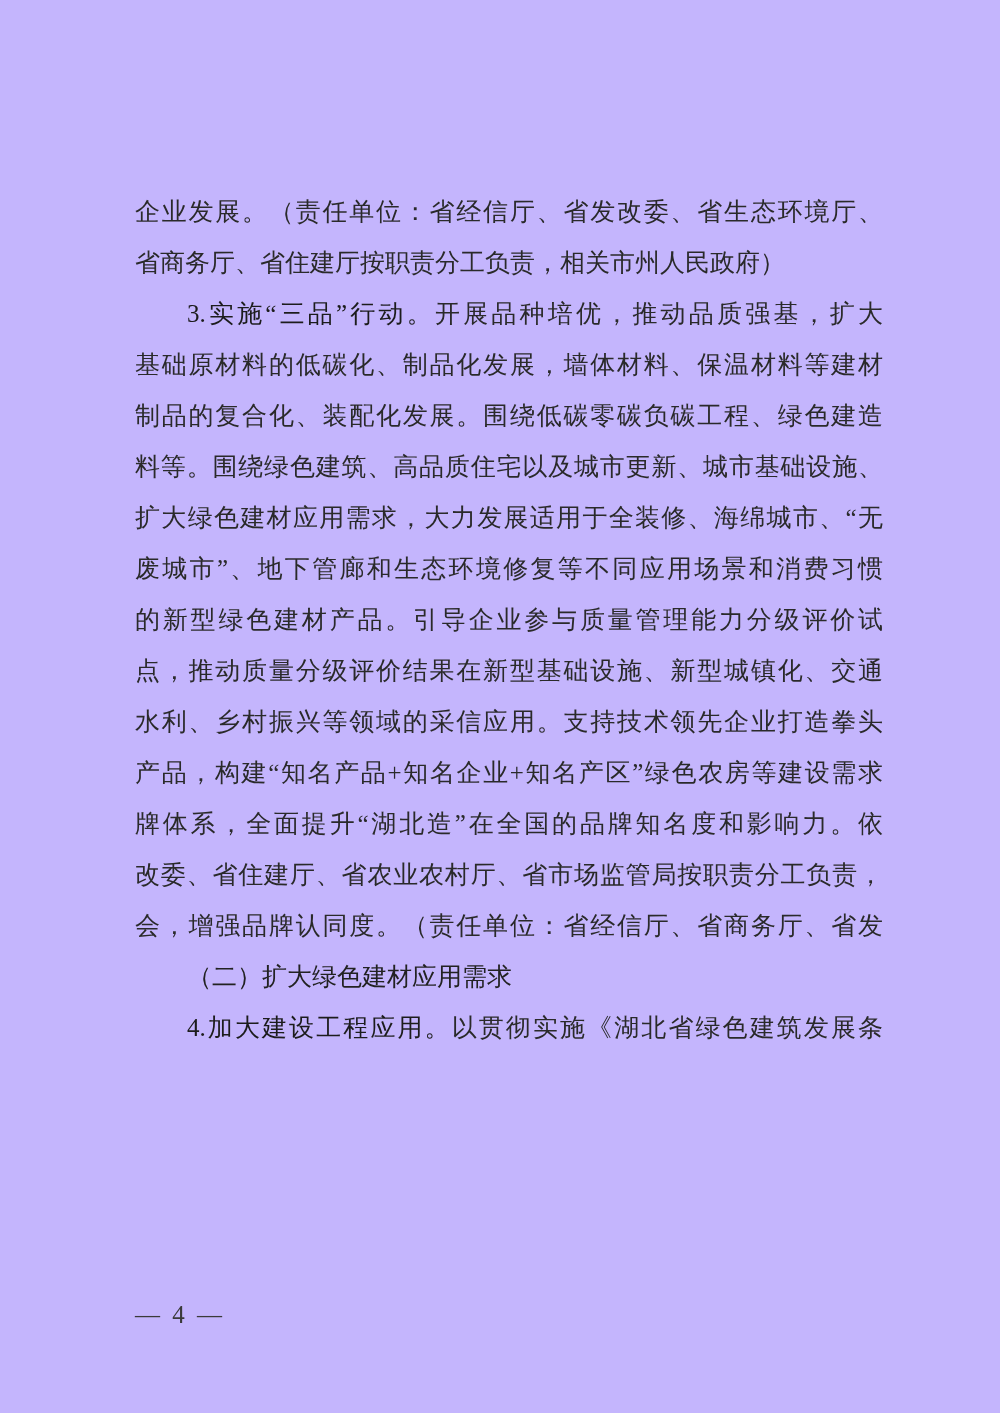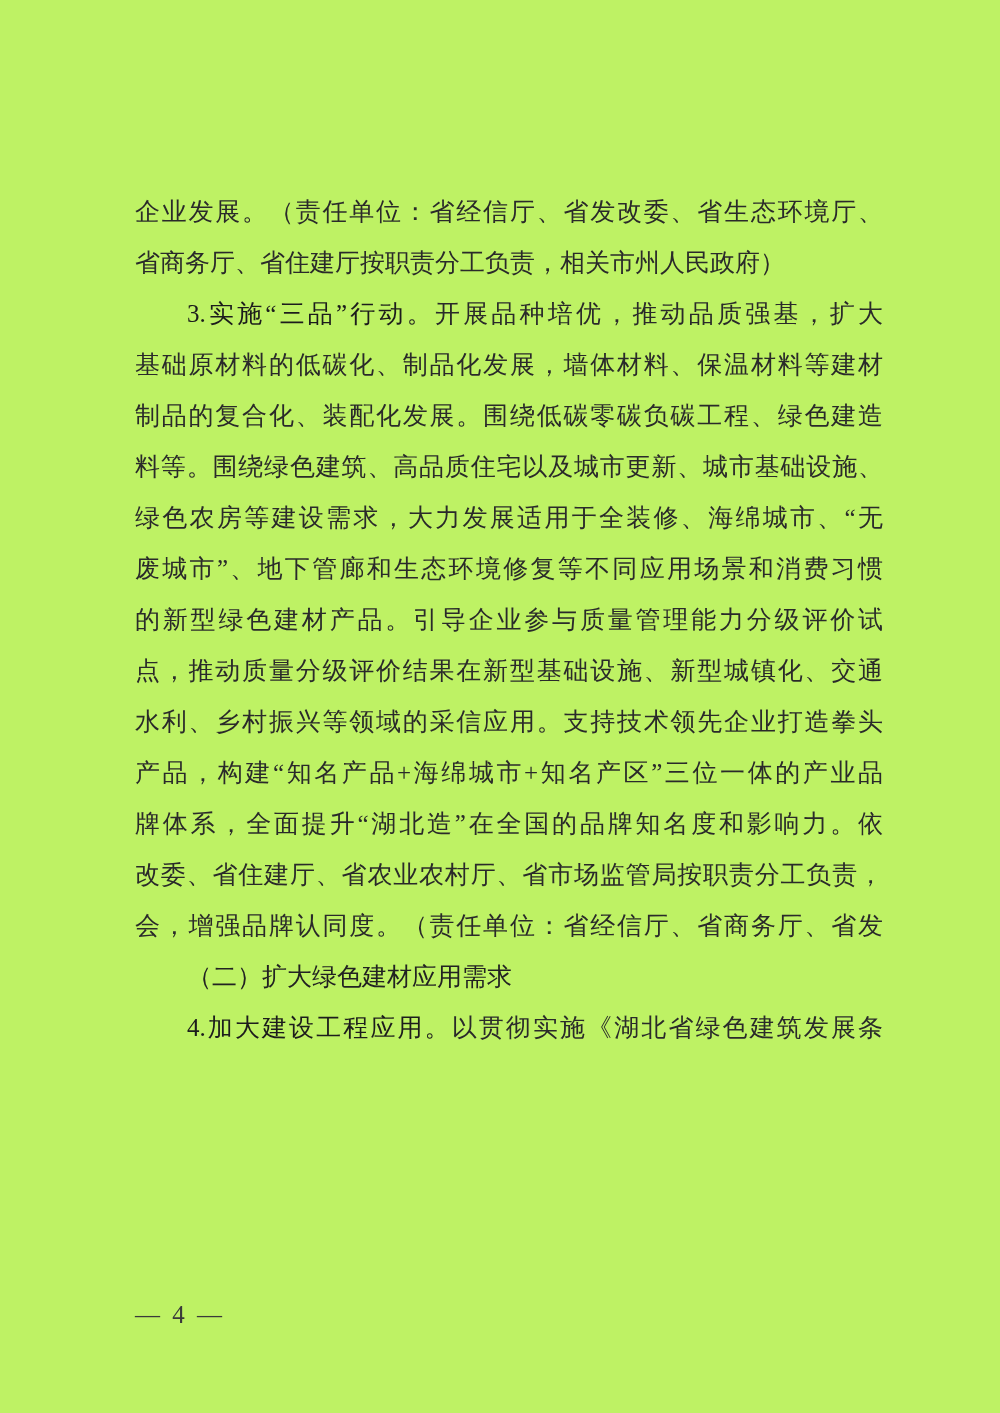--- a/index.html
+++ b/index.html
@@ -5,21 +5,21 @@
   html, body {
     margin: 0;
     padding: 0;
     background: #e8e8e8;
   }
   .page {
     position: relative;
     width: 1000px;
     height: 1413px;
     margin: 0 auto;
-    background: #bef264;
+    background: #c4b5fd;
     overflow: hidden;
     font-family: "Liberation Serif", "DejaVu Serif", serif;
   }
   .document-body {
     position: absolute;
     left: 135px;
     top: 186px;
     width: 748px;
   }
   .line {
@@ -61,26 +61,26 @@
 <body>
 
 <div class="page">
   <div class="document-body">
       <div class="line fill"><span class="seg-regular">企业发展。（责任单位：省经信厅、省发改委、省生态环境厅、</span></div>
       <div class="line"><span class="seg-regular">省商务厅、省住建厅按职责分工负责，相关市州人民政府）</span></div>
       <div class="line indent fill"><span class="seg-bold">3.实施“三品”行动。</span><span class="seg-regular">开展品种培优，推动品质强基，扩大</span></div>
       <div class="line fill"><span class="seg-regular">基础原材料的低碳化、制品化发展，墙体材料、保温材料等建材</span></div>
       <div class="line fill"><span class="seg-regular">制品的复合化、装配化发展。围绕低碳零碳负碳工程、绿色建造</span></div>
       <div class="line fill"><span class="seg-regular">料等。围绕绿色建筑、高品质住宅以及城市更新、城市基础设施、</span></div>
-      <div class="line fill"><span class="seg-regular">绿色农房等建设需求，大力发展适用于全装修、海绵城市、“无</span></div>
+      <div class="line fill"><span class="seg-regular">扩大绿色建材应用需求，大力发展适用于全装修、海绵城市、“无</span></div>
       <div class="line fill"><span class="seg-regular">废城市”、地下管廊和生态环境修复等不同应用场景和消费习惯</span></div>
       <div class="line fill"><span class="seg-regular">的新型绿色建材产品。引导企业参与质量管理能力分级评价试</span></div>
       <div class="line fill"><span class="seg-regular">点，推动质量分级评价结果在新型基础设施、新型城镇化、交通</span></div>
       <div class="line fill"><span class="seg-regular">水利、乡村振兴等领域的采信应用。支持技术领先企业打造拳头</span></div>
-      <div class="line fill"><span class="seg-regular">产品，构建“知名产品+海绵城市+知名产区”三位一体的产业品</span></div>
+      <div class="line fill"><span class="seg-regular">产品，构建“知名产品+知名企业+知名产区”绿色农房等建设需求</span></div>
       <div class="line fill"><span class="seg-regular">牌体系，全面提升“湖北造”在全国的品牌知名度和影响力。依</span></div>
       <div class="line fill"><span class="seg-regular">改委、省住建厅、省农业农村厅、省市场监管局按职责分工负责，</span></div>
       <div class="line fill"><span class="seg-regular">会，增强品牌认同度。（责任单位：省经信厅、省商务厅、省发</span></div>
       <div class="line indent heading"><span class="seg-regular">（二）扩大绿色建材应用需求</span></div>
       <div class="line indent fill"><span class="seg-bold">4.加大建设工程应用。</span><span class="seg-regular">以贯彻实施《湖北省绿色建筑发展条</span></div>
     </div>
   <div class="footer">— 4 —</div>
 </div>
 
 </body></html>

